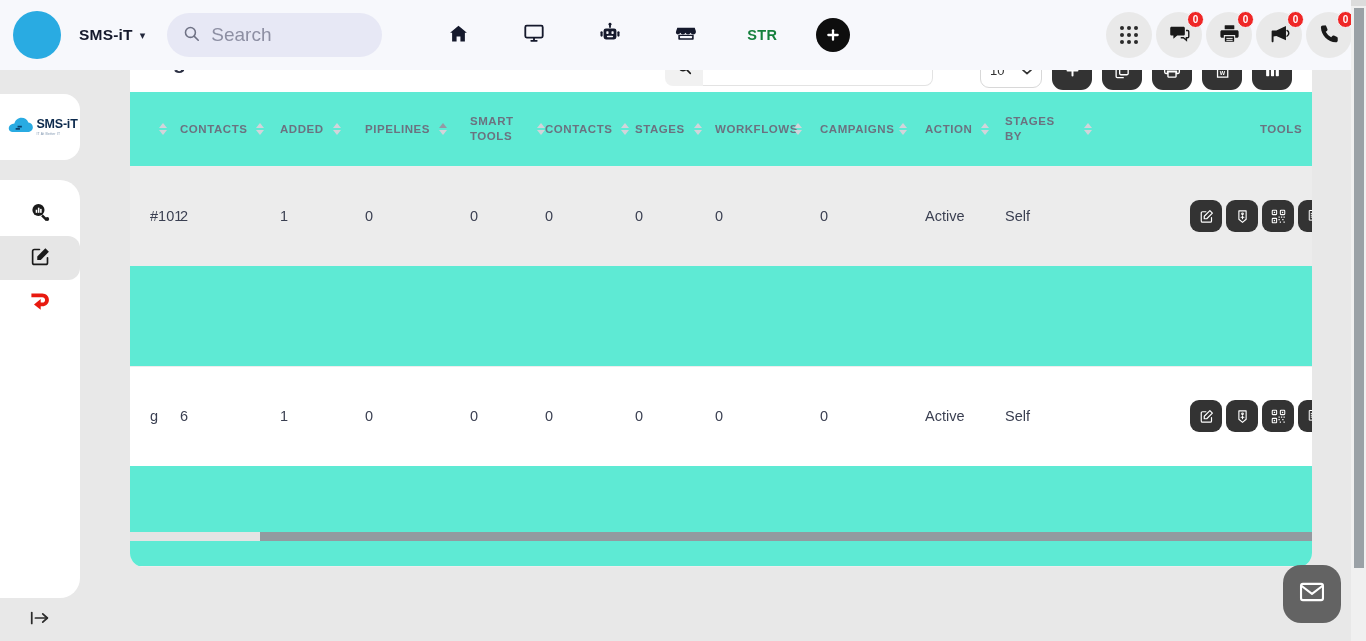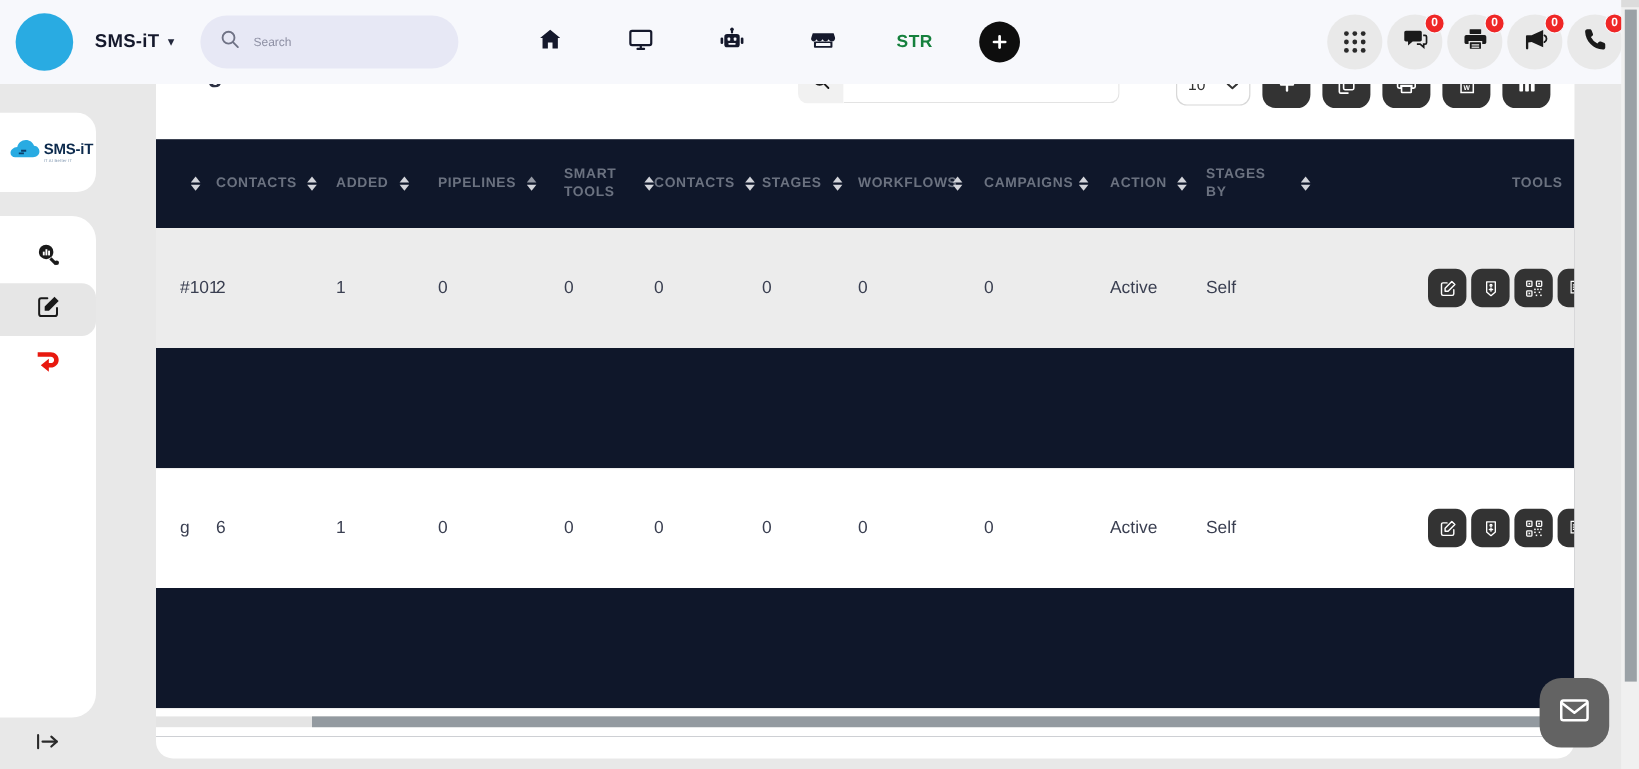--- a/index.html
+++ b/index.html
@@ -28,21 +28,21 @@
   }
   .brand-caret {
     margin-left: 7px; color: #23283c; font-size: 11px; line-height: 1;
   }
   .search-box {
     margin-left: 22px; width: 215px; height: 44px; border-radius: 22px;
     background: #e7e8f5; display: flex; align-items: center; padding: 0 16px;
   }
   .search-box svg { flex: 0 0 auto; }
   .search-text {
-    margin-left: 11px; color: #8d8fa3; font-size: 10px;
+    margin-left: 11px; color: #8d8fa3; font-size: 19px;
   }
 
   .nav-icons {
     display: flex; align-items: center; margin-left: 38px; gap: 0;
   }
   .nav-item {
     width: 76px; height: 44px; display: flex; align-items: center;
     justify-content: center; cursor: pointer; color: #15803d;
   }
   .nav-str { font-size: 14.5px; font-weight: bold; letter-spacing: .4px; }
@@ -98,21 +98,21 @@
   .rail-item.active { background: #e6e6e6; border-radius: 0 12px 12px 0; }
   .rail-spacer-1 { height: 12px; }
   .collapse-btn {
     position: absolute; left: 0; top: 600px; width: 80px; height: 40px;
     display: flex; align-items: center; justify-content: center;
     cursor: pointer; color: #2a2a2a; z-index: 30;
   }
 
   
   .main-panel {
-    position: absolute; left: 130px; top: 0px; width: 1182px; height: 632px;
+    position: absolute; left: 130px; top: 0px; width: 1182px; height: 567px;
     background: #fff; border-radius: 14px;
     overflow: hidden; z-index: 10;
   }
   
   .toolbar-strip {
     position: absolute; top: 0; left: 0; width: 1182px; height: 100px;
     background: #fff;
   }
   .toolbar-inner {
     position: absolute; top: -40px; left: 0; width: 1182px; height: 140px;
@@ -148,22 +148,22 @@
     padding: 0 9px; font-size: 13px; color: #333; cursor: pointer; background: #fff;
   }
   .tb-btn {
     width: 40px; height: 40px; border-radius: 11px; background: #333333;
     display: flex; align-items: center; justify-content: center;
     color: #fff; cursor: pointer;
   }
 
   
   .table-area {
-    position: absolute; top: 116px; left: 0; width: 1182px; height: 498px;
-    background: #0f172a; overflow: hidden;
+    position: absolute; top: 92px; left: 0; width: 1182px; height: 498px;
+    background: #5eead4; overflow: hidden;
   }
   table.dt { border-collapse: collapse; width: 1400px; table-layout: fixed; }
   table.dt thead th {
     height: 74px; vertical-align: middle;
     font-size: 11.5px; font-weight: bold; color: #6b7280;
     letter-spacing: .55px; text-align: left; padding: 0;
     border-bottom: 1px solid #ededed;
     position: relative;
   }
   .th-inner { display: flex; align-items: center; }

